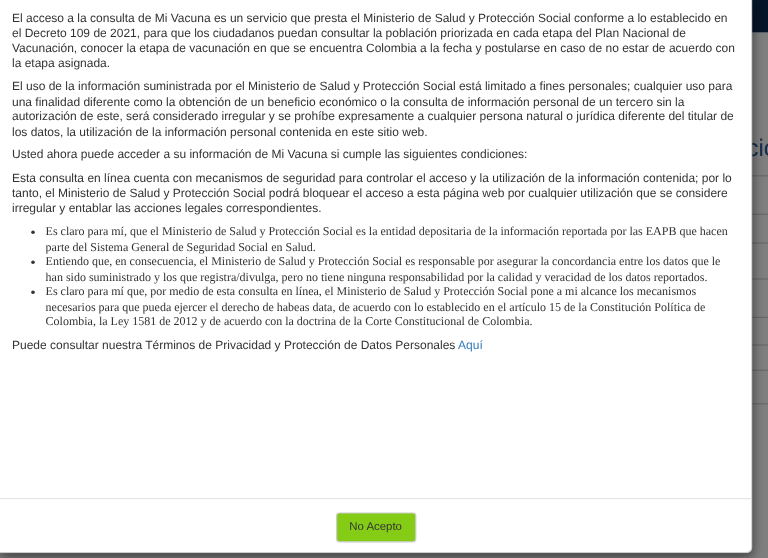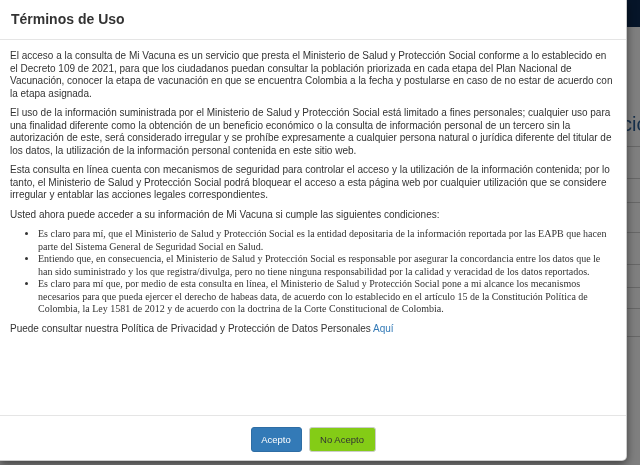--- a/index.html
+++ b/index.html
@@ -89,32 +89,28 @@
   <div class="bg-row-line" style="top:232px"></div>
   <div class="bg-row-line" style="top:264px"></div>
   <div class="bg-row-line" style="top:287px"></div>
   <div class="bg-row-line" style="top:308px"></div>
   <div class="bg-row-line" style="top:336px"></div>
 </div>
 <div class="overlay-top"></div>
 <div class="overlay"></div>
 
 <div class="modal">
-  <div class="modal-header">
-    <h4 class="modal-title">Términos de Uso</h4>
-  </div>
   <div class="modal-body">
     <p>El acceso a la consulta de Mi Vacuna es un servicio que presta el Ministerio de Salud y Protección Social conforme a lo establecido en el Decreto 109 de 2021, para que los ciudadanos puedan consultar la población priorizada en cada etapa del Plan Nacional de Vacunación, conocer la etapa de vacunación en que se encuentra Colombia a la fecha y postularse en caso de no estar de acuerdo con la etapa asignada.</p>
     <p>El uso de la información suministrada por el Ministerio de Salud y Protección Social está limitado a fines personales; cualquier uso para una finalidad diferente como la obtención de un beneficio económico o la consulta de información personal de un tercero sin la autorización de este, será considerado irregular y se prohíbe expresamente a cualquier persona natural o jurídica diferente del titular de los datos, la utilización de la información personal contenida en este sitio web.</p>
+    <p>Usted ahora puede acceder a su información de Mi Vacuna si cumple las siguientes condiciones:</p>
     <p>Esta consulta en línea cuenta con mecanismos de seguridad para controlar el acceso y la utilización de la información contenida; por lo tanto, el Ministerio de Salud y Protección Social podrá bloquear el acceso a esta página web por cualquier utilización que se considere irregular y entablar las acciones legales correspondientes.</p>
-    <p>Usted ahora puede acceder a su información de Mi Vacuna si cumple las siguientes condiciones:</p>
     <ul>
       <li>Es claro para mí, que el Ministerio de Salud y Protección Social es la entidad depositaria de la información reportada por las EAPB que hacen parte del Sistema General de Seguridad Social en Salud.</li>
       <li>Entiendo que, en consecuencia, el Ministerio de Salud y Protección Social es responsable por asegurar la concordancia entre los datos que le han sido suministrado y los que registra/divulga, pero no tiene ninguna responsabilidad por la calidad y veracidad de los datos reportados.</li>
       <li>Es claro para mí que, por medio de esta consulta en línea, el Ministerio de Salud y Protección Social pone a mi alcance los mecanismos necesarios para que pueda ejercer el derecho de habeas data, de acuerdo con lo establecido en el artículo 15 de la Constitución Política de Colombia, la Ley 1581 de 2012 y de acuerdo con la doctrina de la Corte Constitucional de Colombia.</li>
     </ul>
-    <p><span>Puede consultar nuestra Política de Privacidad y Protección de Datos Personales </span><a class="link">Aquí</a></p>
+    <p><span>Puede consultar nuestra Términos de Privacidad y Protección de Datos Personales </span><a class="link">Aquí</a></p>
   </div>
   <div class="modal-footer">
-    <button class="btn btn-primary">Acepto</button>
     <button class="btn btn-default">No Acepto</button>
   </div>
 </div>
 
 </body></html>

